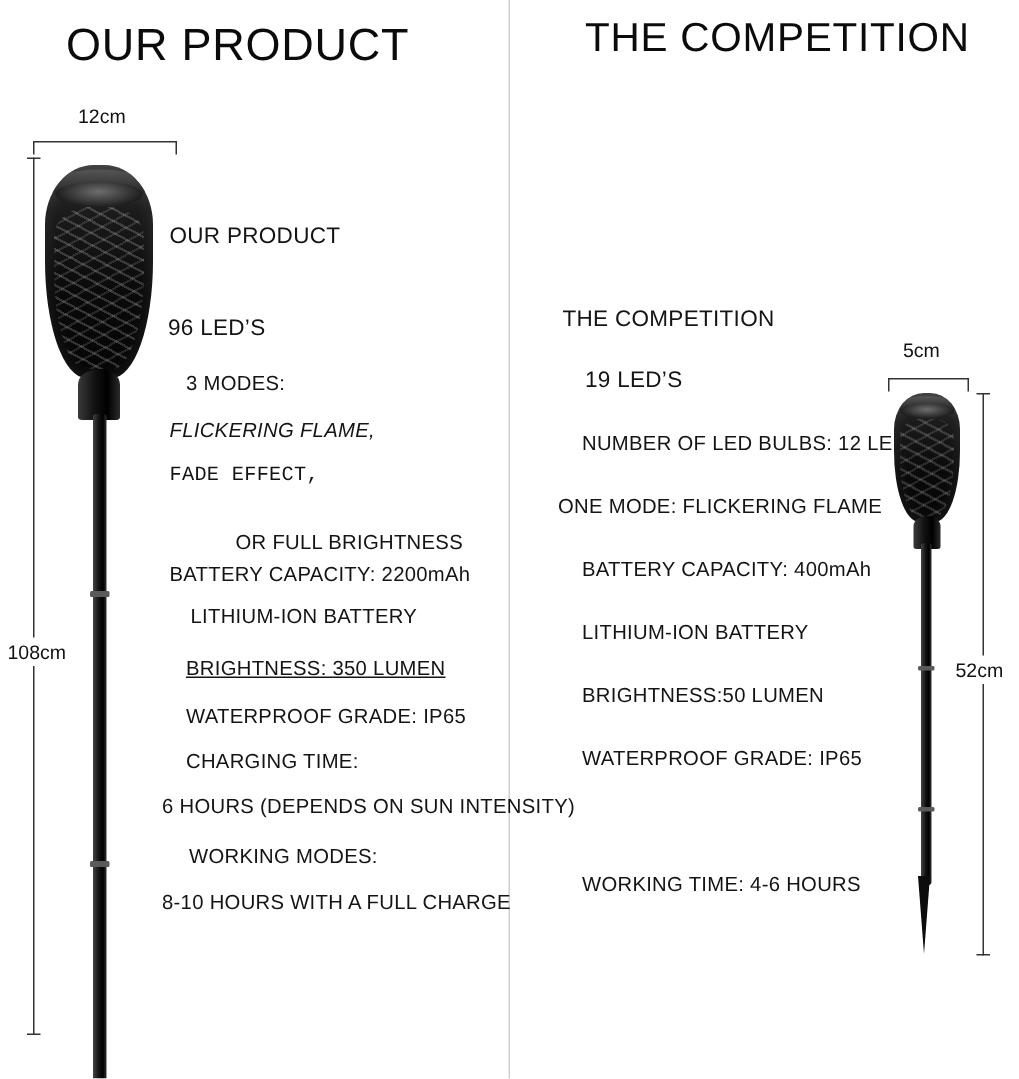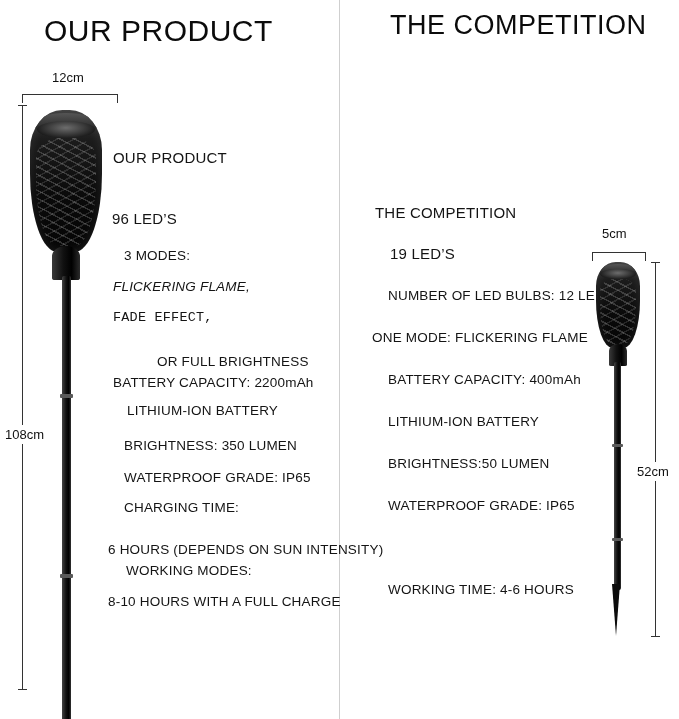--- a/index.html
+++ b/index.html
@@ -188,45 +188,45 @@
 
   <div class="spec-line big" style="left:113px; top:149px;">OUR PRODUCT</div>
   <div class="spec-line big" style="left:112px; top:180px;margin-top:30px;">96 LED’S</div>
 
   <div class="spec-line" style="left:124px; top:248px;">3 MODES:</div>
   <div class="spec-line" style="left:113px; top:279px;font-style:italic;">FLICKERING FLAME,</div>
   <div class="spec-line" style="left:113px; top:310px;font-family:Liberation Mono, monospace;">FADE EFFECT,</div>
   <div class="spec-line" style="left:113px; top:354px;margin-left:44px;">OR FULL BRIGHTNESS</div>
   <div class="spec-line" style="left:113px; top:375px;">BATTERY CAPACITY: 2200mAh</div>
   <div class="spec-line" style="left:127px; top:403px;">LITHIUM-ION BATTERY</div>
-  <div class="spec-line" style="left:124px; top:438px;">BRIGHTNESS: 350 LUMEN</div>
+  <div class="spec-line" style="left:124px; top:438px;text-decoration:underline;">BRIGHTNESS: 350 LUMEN</div>
   <div class="spec-line" style="left:124px; top:470px;">WATERPROOF GRADE: IP65</div>
   <div class="spec-line" style="left:124px; top:500px;">CHARGING TIME:</div>
-  <div class="spec-line" style="left:108px; top:530px;margin-top:12px;">6 HOURS (DEPENDS ON SUN INTENSITY)</div>
+  <div class="spec-line" style="left:108px; top:530px;">6 HOURS (DEPENDS ON SUN INTENSITY)</div>
   <div class="spec-line" style="left:126px; top:563px;">WORKING MODES:</div>
   <div class="spec-line" style="left:108px; top:594px;">8-10 HOURS WITH A FULL CHARGE</div>
 
   <div class="panel-title" id="title-right">THE COMPETITION</div>
 
   <div class="spec-line big" style="left:375px; top:204px;">THE COMPETITION</div>
   <div class="spec-line big" style="left:390px; top:245px;">19 LED’S</div>
 
   <div class="spec-line" style="left:388px; top:288px;">NUMBER OF LED BULBS: 12 LED</div>
   <div class="spec-line" style="left:372px; top:330px;">ONE MODE: FLICKERING FLAME</div>
   <div class="spec-line" style="left:388px; top:372px;">BATTERY CAPACITY: 400mAh</div>
   <div class="spec-line" style="left:388px; top:414px;">LITHIUM-ION BATTERY</div>
   <div class="spec-line" style="left:388px; top:456px;">BRIGHTNESS:50 LUMEN</div>
   <div class="spec-line" style="left:388px; top:498px;">WATERPROOF GRADE: IP65</div>
   <div class="spec-line" style="left:388px; top:582px;">WORKING TIME: 4-6 HOURS</div>
 
   <div class="measure-label" style="left:602px; top:226px;">5cm</div>
   <div class="hbar" style="left:592px; top:252px; width:54px;"></div>
 
   <div class="vbar" style="left:655px; top:262px; height:375px;"></div>
-  <div class="measure-label" style="left:636px; top:437px; background:#fff; padding:2px 1px;margin-top:25px;">52cm</div>
+  <div class="measure-label" style="left:636px; top:437px; background:#fff; padding:2px 1px;">52cm</div>
 
   <div class="torch" style="left:590px; top:262px; width:58px; height:375px;">
     <div class="head" style="left:6px; top:0; width:44px; height:86px;">
       <div class="cap"></div>
       <div class="glass"></div>
       <div class="pattern"></div>
     </div>
     <div class="neck" style="left:19px; top:82px; width:18px; height:22px;"></div>
     <div class="pole" style="left:24px; top:100px; width:7px; height:228px;"></div>
     <div class="ring" style="left:22px; top:182px; width:11px; height:3px;"></div>

